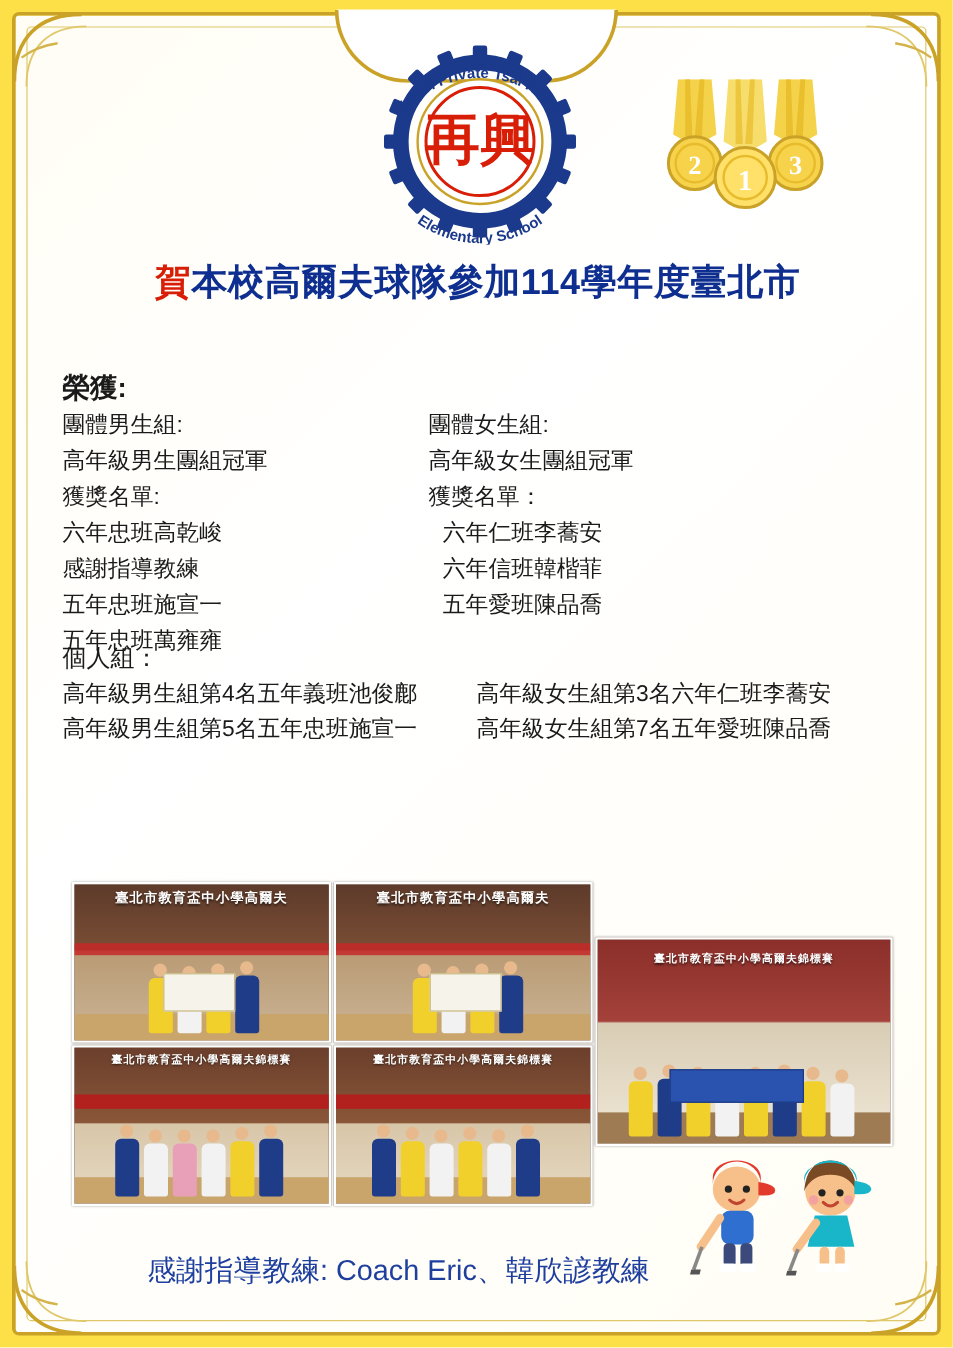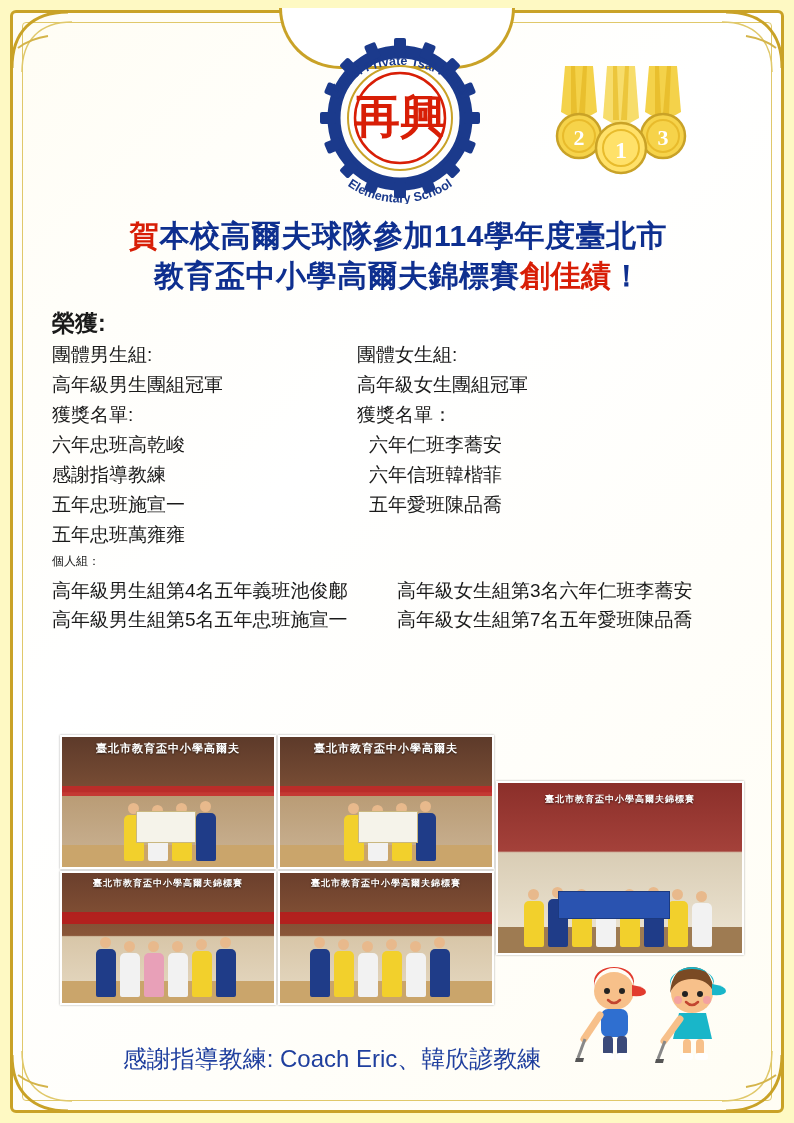--- a/index.html
+++ b/index.html
@@ -12,21 +12,21 @@
     height: 1123px;
     font-family: "Liberation Sans", sans-serif;
     position: relative;
     overflow: hidden;
   }
 
   
   .page {
     position: absolute;
     inset: 0;
-    background: #fef9c3;
+    background: #fde047;
   }
   .frame-outer {
     position: absolute;
     left: 10px; top: 10px; right: 10px; bottom: 10px;
     border: 3px solid #c9a227;
     border-radius: 6px;
     background: linear-gradient(135deg,#fffdf4 0%, #ffffff 40%, #fffdf4 100%);
   }
   .frame-inner {
     position: absolute;
@@ -113,23 +113,23 @@
     height: 190px;
     font-size: 19px;
     line-height: 30px;
   }
   .col-left  { position: absolute; left: 0px;  top: 0; width: 300px; }
   .col-right { position: absolute; left: 305px; top: 0; width: 330px; }
   .col-left div, .col-right div { white-space: nowrap; }
   .indent { padding-left: 12px; }
 
   .indiv-title {
-    font-size: 12px;
+    font-size: 20px;
     line-height: 30px;
-    margin-top: 16px;
+    margin-top: 4px;
   }
   .indiv-rows {
     font-size: 19px;
     line-height: 29px;
   }
   .indiv-row { display: flex; white-space: nowrap; }
   .indiv-row .a { width: 345px; }
   .indiv-row .b { width: 345px; }
 
   
@@ -316,23 +316,20 @@
       <circle cx="76" cy="82" r="25" fill="#ffe169" stroke="#c9a227" stroke-width="2.5"></circle>
       <circle cx="76" cy="82" r="18" fill="none" stroke="#e8bb2c" stroke-width="2"></circle>
       <text x="76" y="92" text-anchor="middle" font-family="'Liberation Serif',serif" font-size="24" font-weight="bold" fill="#ffffff">1</text>
     </svg>
   </div>
 
   <div class="headline">
     <div>
       <span class="red">賀</span><span>本校高爾夫球隊參加114學年度臺北市</span>
     </div>
-    <div>
-      <span>教育盃中小學高爾夫錦標賽</span><span class="red">創佳績</span><span>！</span>
-    </div>
   </div>
 
   <div class="content">
 
     <div class="honour">榮獲:</div>
 
     <div class="teams">
       <div class="col-left">
         <div>團體男生組:</div>
         <div>高年級男生團組冠軍</div>

